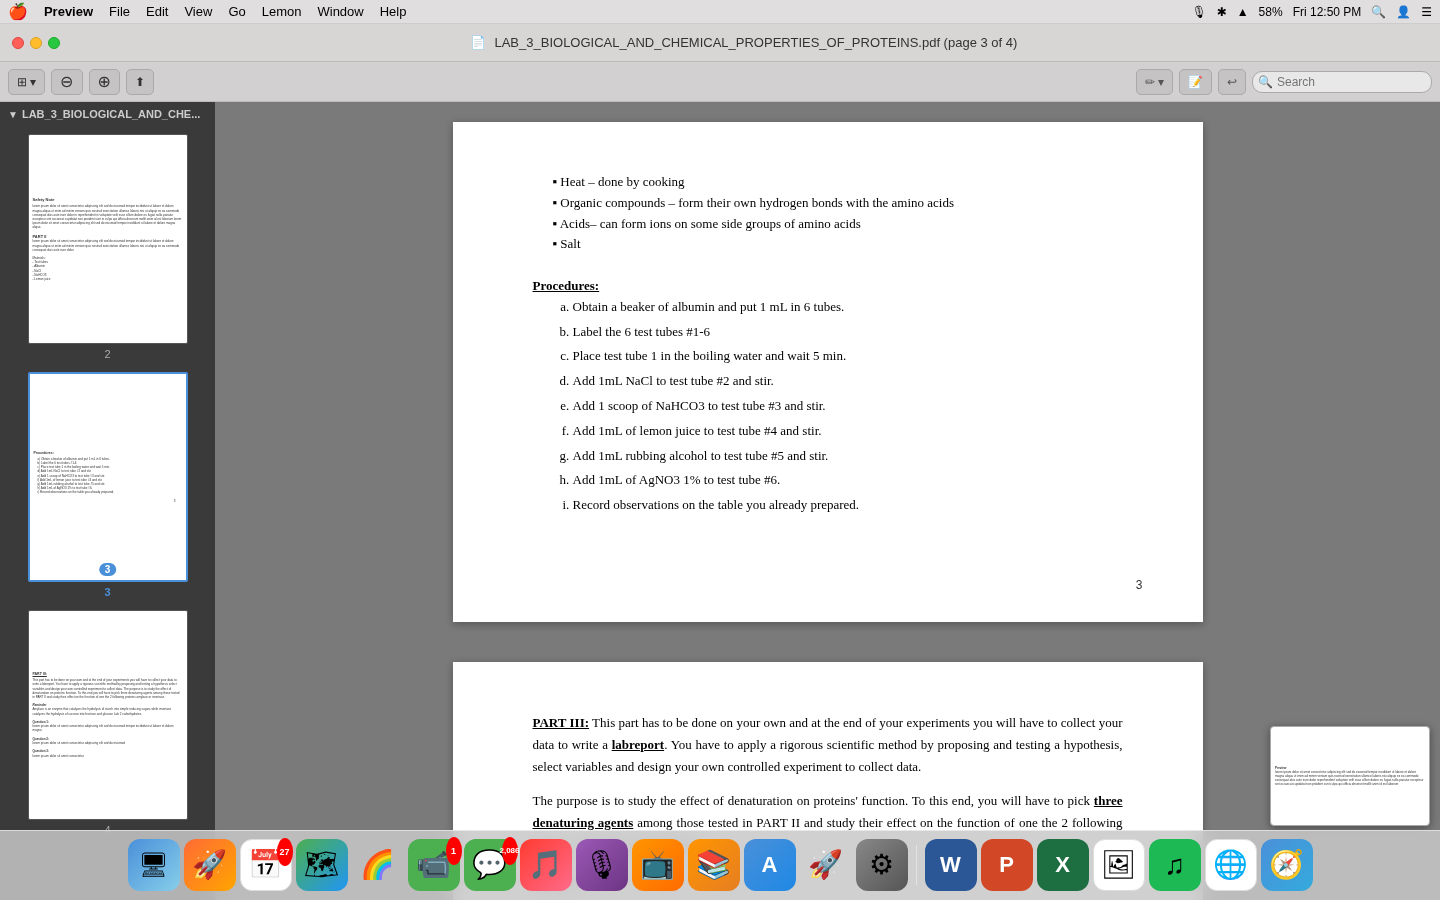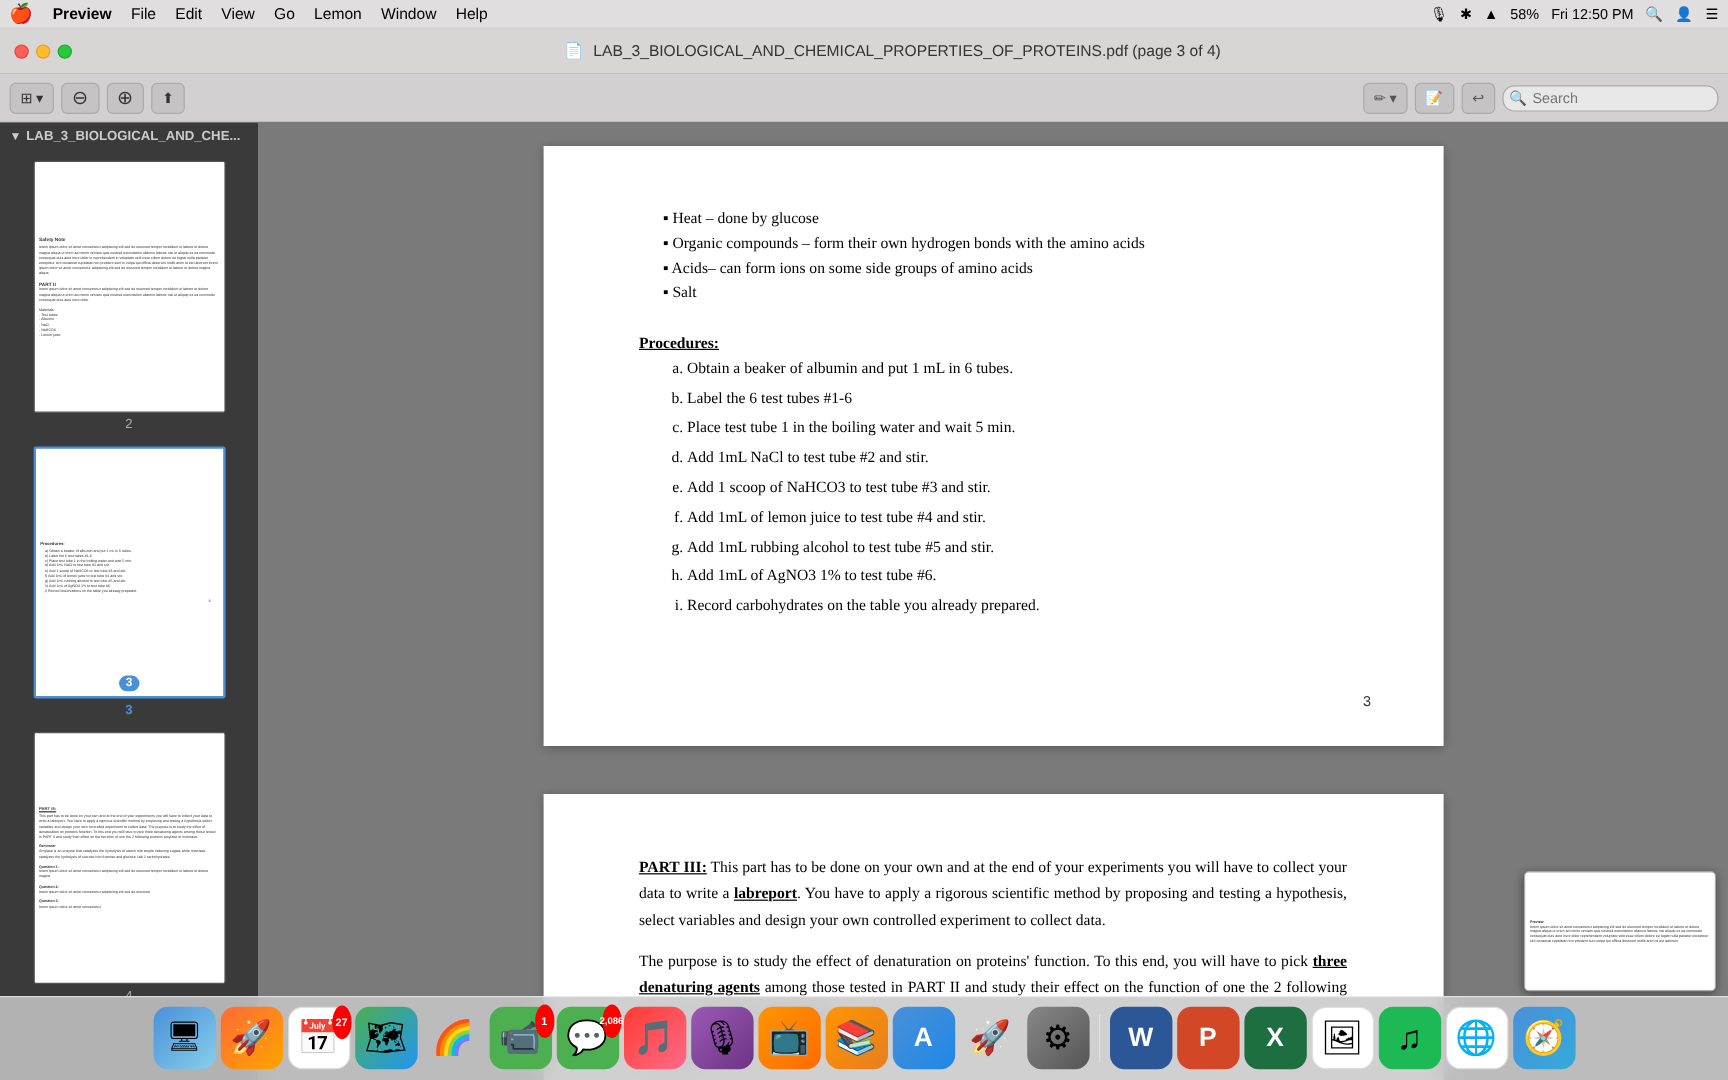--- a/index.html
+++ b/index.html
@@ -297,38 +297,38 @@
       </div>
 
     </div>
   </div>
 
   <div class="content-area">
 
     <div class="pdf-page">
       <div class="doc-content">
         <ul>
-          <li>Heat – done by glucose</li>
+          <li>Heat – done by cooking</li>
           <li>Organic compounds – form their own hydrogen bonds with the amino acids</li>
           <li>Acids– can form ions on some side groups of amino acids</li>
           <li>Salt</li>
         </ul>
         <br>
         <div>
           <span class="bold-underline">Procedures:</span>
           <ol type="a">
             <li>Obtain a beaker of albumin and put 1 mL in 6 tubes.</li>
             <li>Label the 6 test tubes #1-6</li>
             <li>Place test tube 1 in the boiling water and wait 5 min.</li>
             <li>Add 1mL NaCl to test tube #2 and stir.</li>
             <li>Add 1 scoop of NaHCO3 to test tube #3 and stir.</li>
             <li>Add 1mL of lemon juice to test tube #4 and stir.</li>
             <li>Add 1mL rubbing alcohol to test tube #5 and stir.</li>
             <li>Add 1mL of AgNO3 1% to test tube #6.</li>
-            <li>Record carbohydrates on the table you already prepared.</li>
+            <li>Record observations on the table you already prepared.</li>
           </ol>
         </div>
       </div>
       <div class="page-number-bottom">3</div>
     </div>
 
     <div class="pdf-page" style="min-height:400px;">
       <div class="part3-text">
         <p>
           <span class="bold-underline">PART III:</span>

